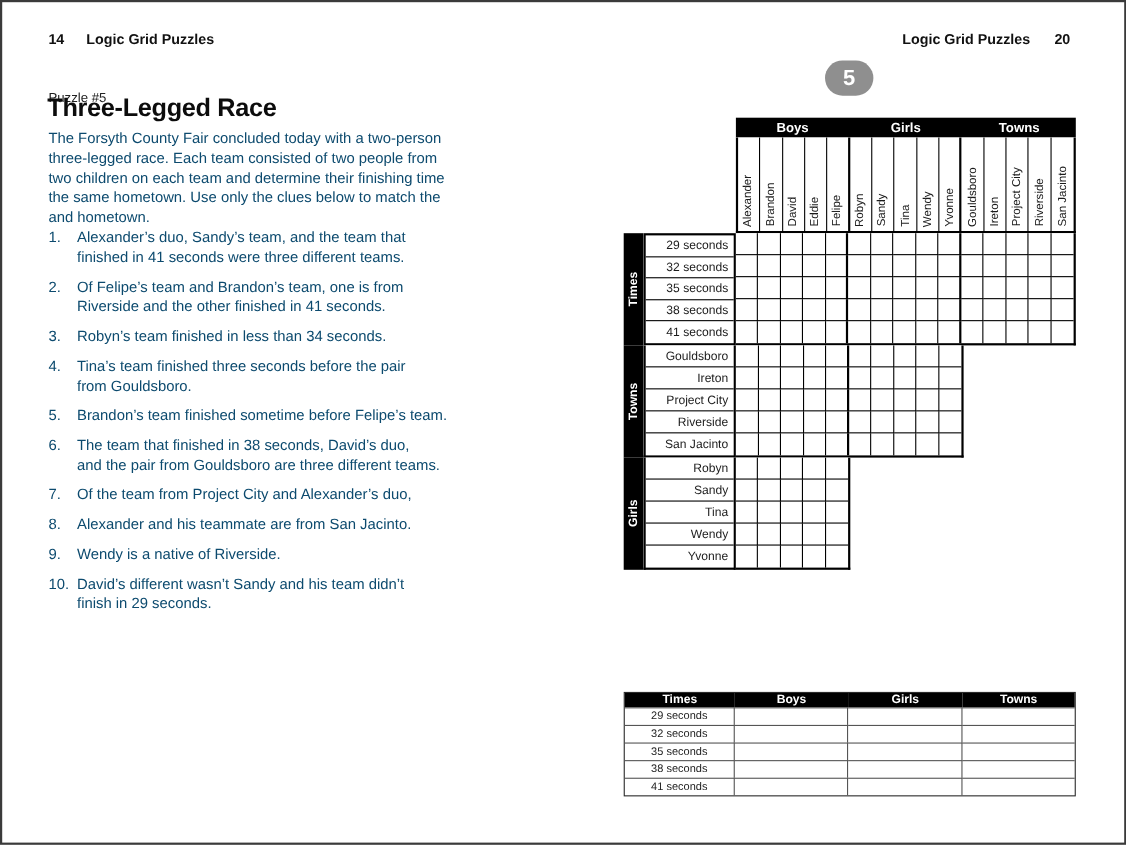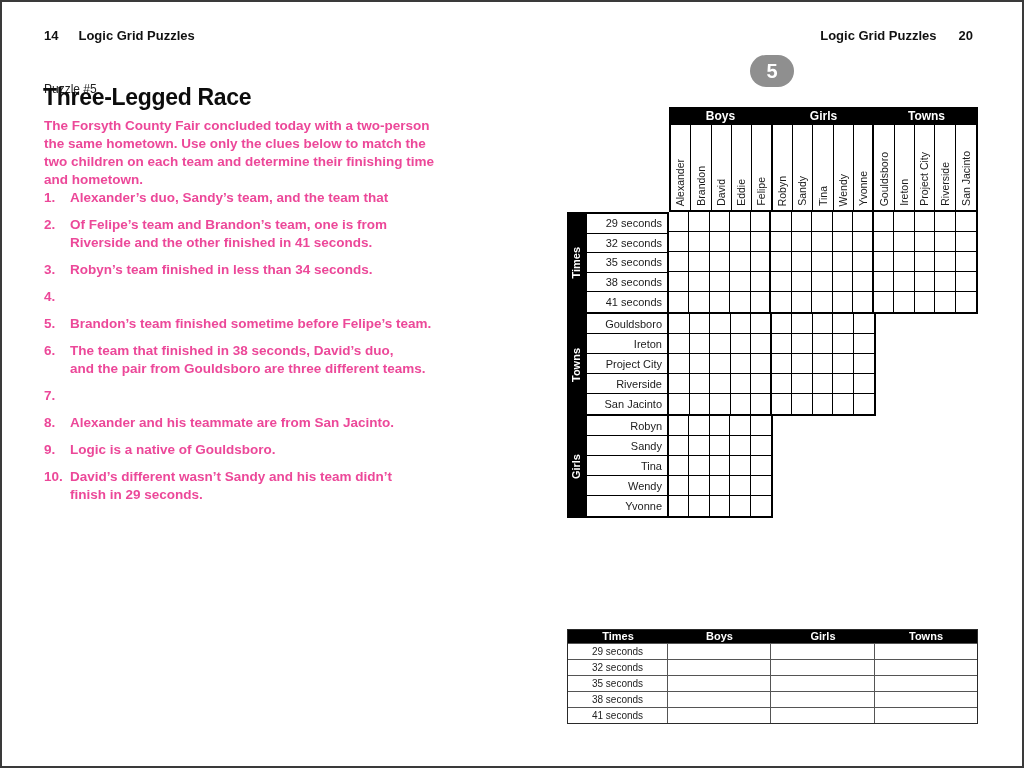--- a/index.html
+++ b/index.html
@@ -10,21 +10,21 @@
   }
   
   .running-head{position:absolute;top:26px;font-size:13px;font-weight:bold;color:#111;
     display:flex;align-items:center;white-space:nowrap;}
   .running-head.left{left:42px;gap:20px;}
   .running-head.right{right:49px;gap:22px;}
   .puzzle-label{position:absolute;left:42px;top:80px;font-size:12px;color:#222;}
   .puzzle-title{position:absolute;left:41px;top:82px;font-size:23px;font-weight:bold;
     letter-spacing:-0.3px;color:#0c0c0c;}
   .left-text{position:absolute;left:42px;top:115px;width:460px;font-size:13.5px;
-    line-height:18px;color:#ec4899;font-weight:bold;}
+    line-height:18px;color:#0c4a6e;}
   .line{display:block;white-space:nowrap;}
   .clue{display:flex;margin-top:0;margin-bottom:9px;}
   .clue .num{flex:0 0 26px;}
   .clue .txt{flex:1;}
   .intro{margin-bottom:0;}
   
   .badge{position:absolute;left:748px;top:53px;width:44px;height:32px;border-radius:16px;
     background:#8f8f8f;color:#fff;font-weight:bold;font-size:20px;
     display:flex;align-items:center;justify-content:center;}
   
@@ -73,77 +73,82 @@
   <span>14</span>
   <span>Logic Grid Puzzles</span>
 </div>
 
 <div class="puzzle-label">Puzzle #5</div>
 <h1 class="puzzle-title" style="margin:0;">Three-Legged Race</h1>
 
 <div class="left-text">
   <div class="intro">
     <span class="line">The Forsyth County Fair concluded today with a two-person</span>
+    <span class="line">three-legged race. Each team consisted of two people from</span>
+    <span class="line">two children on each team and determine their finishing time</span>
     <span class="line">the same hometown. Use only the clues below to match the</span>
-    <span class="line">two children on each team and determine their finishing time</span>
     <span class="line">and hometown.</span>
   </div>
 
   <div class="clue">
     <span class="num">1.</span>
     <span class="txt">
         <span class="line">Alexander’s duo, Sandy’s team, and the team that</span>
+        <span class="line">finished in 41 seconds were three different teams.</span>
       </span>
   </div>
   <div class="clue">
     <span class="num">2.</span>
     <span class="txt">
         <span class="line">Of Felipe’s team and Brandon’s team, one is from</span>
         <span class="line">Riverside and the other finished in 41 seconds.</span>
       </span>
   </div>
   <div class="clue">
     <span class="num">3.</span>
     <span class="txt">
         <span class="line">Robyn’s team finished in less than 34 seconds.</span>
       </span>
   </div>
   <div class="clue">
     <span class="num">4.</span>
     <span class="txt">
+        <span class="line">Tina’s team finished three seconds before the pair</span>
+        <span class="line">from Gouldsboro.</span>
       </span>
   </div>
   <div class="clue">
     <span class="num">5.</span>
     <span class="txt">
         <span class="line">Brandon’s team finished sometime before Felipe’s team.</span>
       </span>
   </div>
   <div class="clue">
     <span class="num">6.</span>
     <span class="txt">
         <span class="line">The team that finished in 38 seconds, David’s duo,</span>
         <span class="line">and the pair from Gouldsboro are three different teams.</span>
       </span>
   </div>
   <div class="clue">
     <span class="num">7.</span>
     <span class="txt">
+        <span class="line">Of the team from Project City and Alexander’s duo,</span>
       </span>
   </div>
   <div class="clue">
     <span class="num">8.</span>
     <span class="txt">
         <span class="line">Alexander and his teammate are from San Jacinto.</span>
       </span>
   </div>
   <div class="clue">
     <span class="num">9.</span>
     <span class="txt">
-        <span class="line">Logic is a native of Gouldsboro.</span>
+        <span class="line">Wendy is a native of Riverside.</span>
       </span>
   </div>
   <div class="clue">
     <span class="num">10.</span>
     <span class="txt">
         <span class="line">David’s different wasn’t Sandy and his team didn’t</span>
         <span class="line">finish in 29 seconds.</span>
       </span>
   </div>
 </div>

